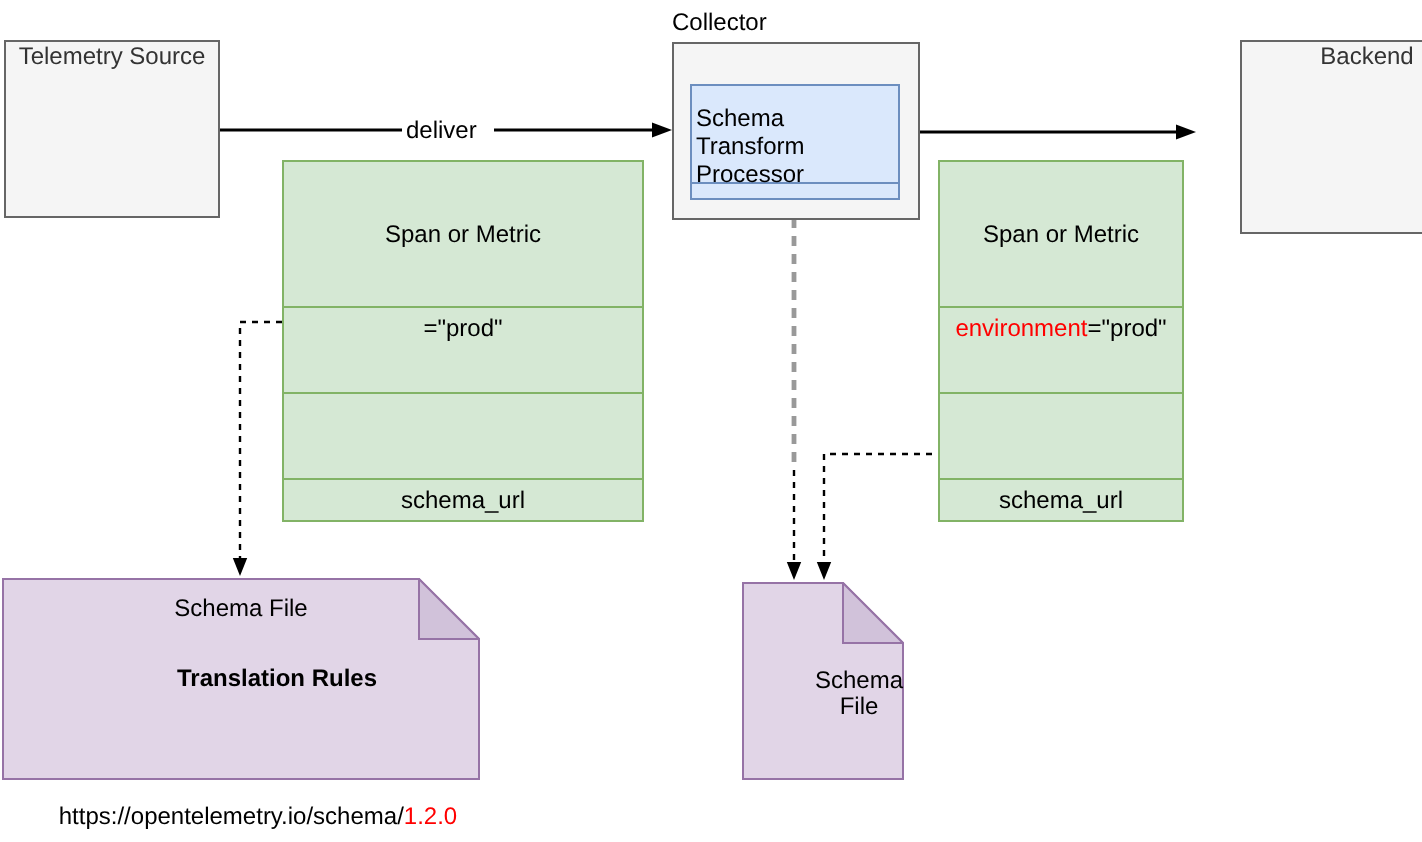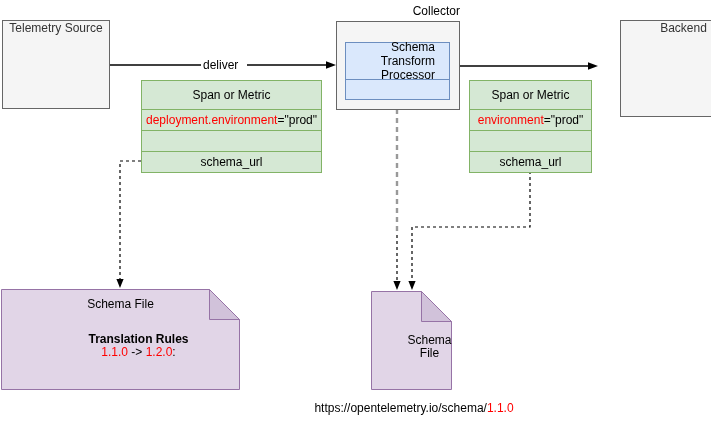--- a/index.html
+++ b/index.html
@@ -25,42 +25,44 @@
   
   .blue-box{
     background:#dae8fc;
     border:1px solid #6c8ebf;
     box-sizing:border-box;
     color:#000;
   }
   .blue-title{
     height:36px;
     display:flex;align-items:center;justify-content:center;
-    text-align:right;
+    text-align:left;
     border-bottom:1px solid #6c8ebf;
     line-height:14px;
-    padding:0 14px;
+    padding:0 2px;
+    margin-top:12px;
   }
   .blue-field{
     height:21px;
     display:flex;align-items:center;justify-content:center;
     text-align:center;
     white-space:nowrap;
   }
   
   .green-table{
     border:1px solid #82b366;
     background:#d5e8d4;
     box-sizing:border-box;
   }
   .green-row{
     display:flex;align-items:center;justify-content:center;
     text-align:center;
     box-sizing:border-box;
     white-space:nowrap;
+    margin-top:22px;
   }
   .green-header{height:28px;}
   .green-cell{height:21px;border-top:1px solid #82b366;}
   .red{color:#ff0000;}
   
   .note-title{
     position:absolute;left:0;right:0;top:8px;
     text-align:center;
   }
   .note-body{
@@ -71,21 +73,21 @@
   
   .edge-label{
     background:#ffffff;
     padding:0 2px;
     white-space:nowrap;
   }
   .url-line{
     text-align:center;white-space:nowrap;
   }
   .node-label-top{
-    text-align:right;white-space:nowrap;
+    text-align:left;white-space:nowrap;
   }
   svg{display:block;}
 </style>
 </head>
 <body>
 
 <div id="canvas">
 
   <svg class="abs" style="left:0;top:0;" width="711" height="421">
 
@@ -121,21 +123,20 @@
     <div class="blue-title">Schema Transform Processor</div>
   </div>
 
   <div class="abs gray-box" style="left:620px;top:20px;width:110px;height:97px;padding-left:17px;">
     <span>Backend</span>
   </div>
 
   <div class="abs green-table" style="left:141px;top:80px;width:181px;">
     <div class="green-row green-header">Span or Metric</div>
     <div class="green-row green-cell">
-      <span class="red">deployment.environment</span>
         <span>="prod"</span>
     </div>
     <div class="green-row green-cell"></div>
     <div class="green-row green-cell">schema_url</div>
   </div>
 
   <div class="abs green-table" style="left:469px;top:80px;width:123px;">
     <div class="green-row green-header">Span or Metric</div>
     <div class="green-row green-cell">
       <span class="red">environment</span>
@@ -146,28 +147,27 @@
   </div>
 
   <div class="abs" style="left:1px;top:289px;width:239px;height:101px;">
     <svg width="239" height="101" viewBox="0 0 239 101">
       <path d="M0.5,0.5 L208.5,0.5 L238.5,30.5 L238.5,100.5 L0.5,100.5 Z" fill="#e1d5e7" stroke="#9673a6" stroke-width="1"></path>
       <path d="M208.5,0.5 L208.5,30.5 L238.5,30.5 Z" fill="#d1c2da" stroke="#9673a6" stroke-width="1"></path>
     </svg>
     <div class="note-title">Schema File</div>
     <div class="note-body" style="top:44px;">
       <div class="bold">Translation Rules</div>
-      <div><span class="red">1.1.0</span><span> -&gt; </span><span class="red">1.2.0</span><span>:</span></div>
     </div>
   </div>
 
   <div class="abs" style="left:371px;top:291px;width:81px;height:99px;">
     <svg width="81" height="99" viewBox="0 0 81 99">
       <path d="M0.5,0.5 L50.5,0.5 L80.5,30.5 L80.5,98.5 L0.5,98.5 Z" fill="#e1d5e7" stroke="#9673a6" stroke-width="1"></path>
       <path d="M50.5,0.5 L50.5,30.5 L80.5,30.5 Z" fill="#d1c2da" stroke="#9673a6" stroke-width="1"></path>
     </svg>
     <div class="note-body" style="top:43px;">Schema File</div>
   </div>
 
+  <div class="abs url-line" style="left:9px;top:401px;width:240px;"><span>https://opentelemetry.io/schema/</span><span class="red">1.2.0</span></div>
 
-  <div class="abs url-line" style="left:299px;top:401px;width:230px;"><span>https://opentelemetry.io/schema/</span><span class="red">1.1.0</span></div>
 
 </div>
 
 </body></html>

